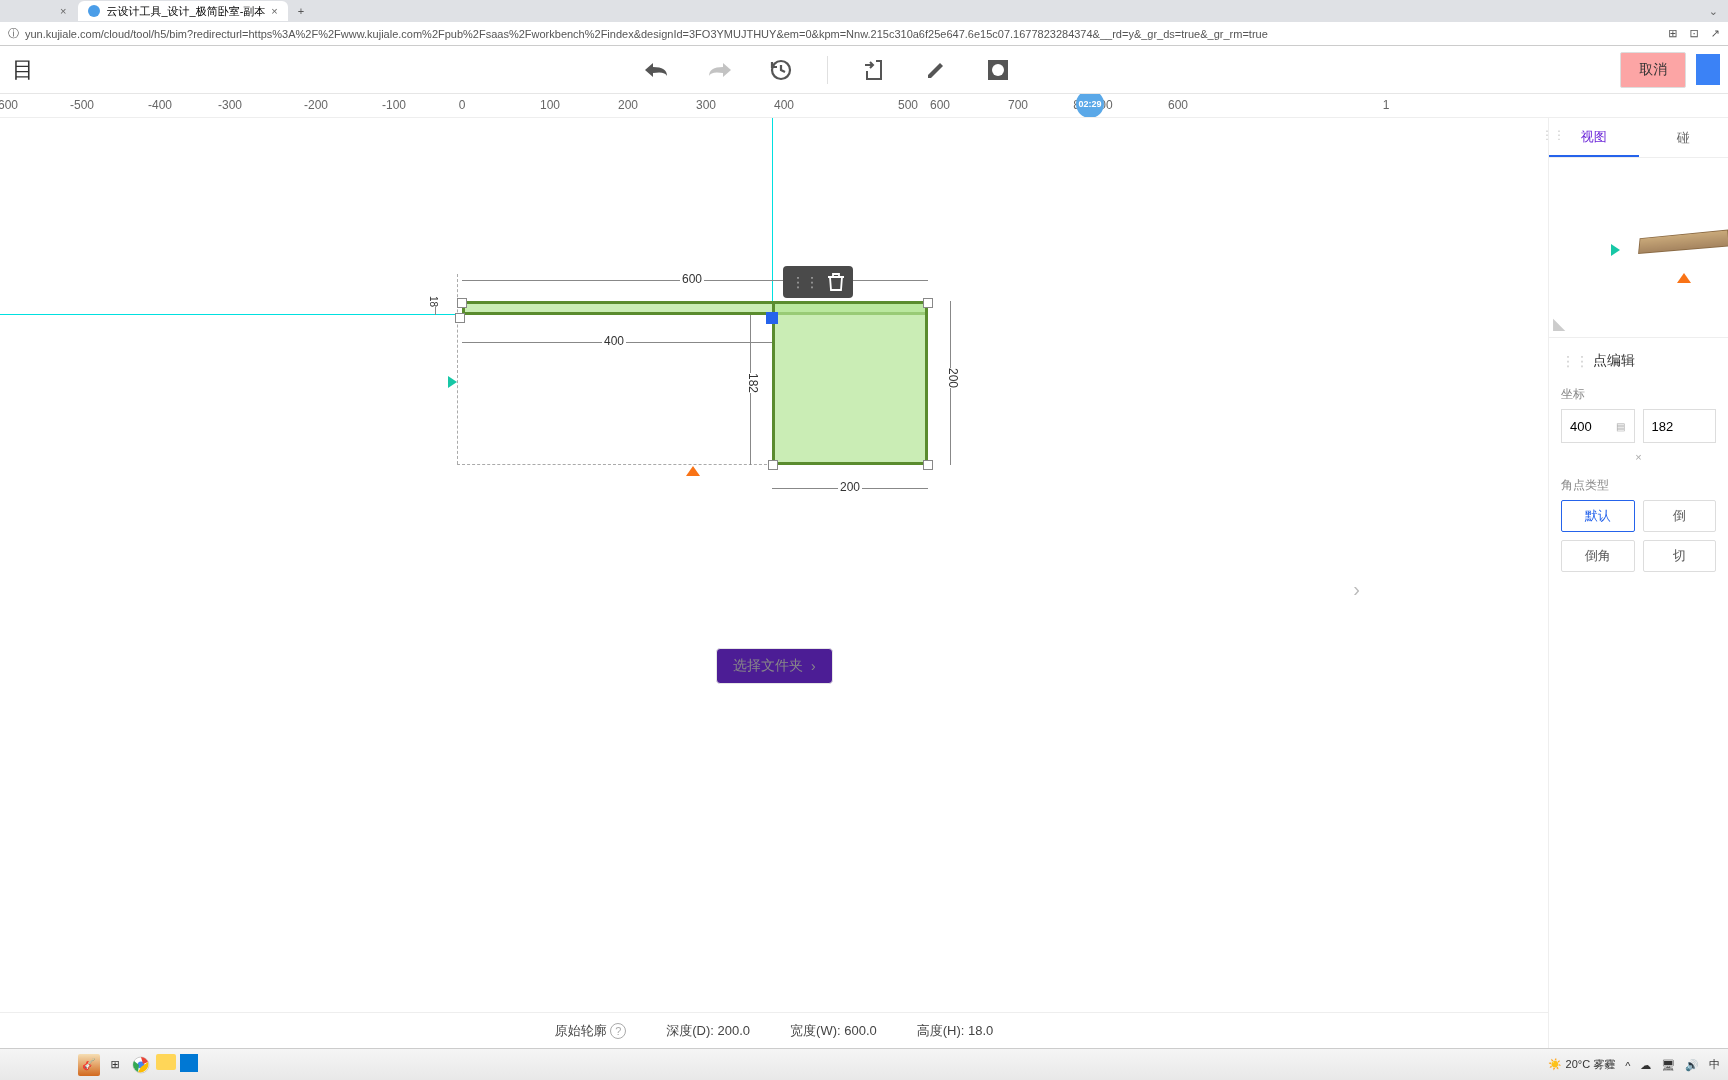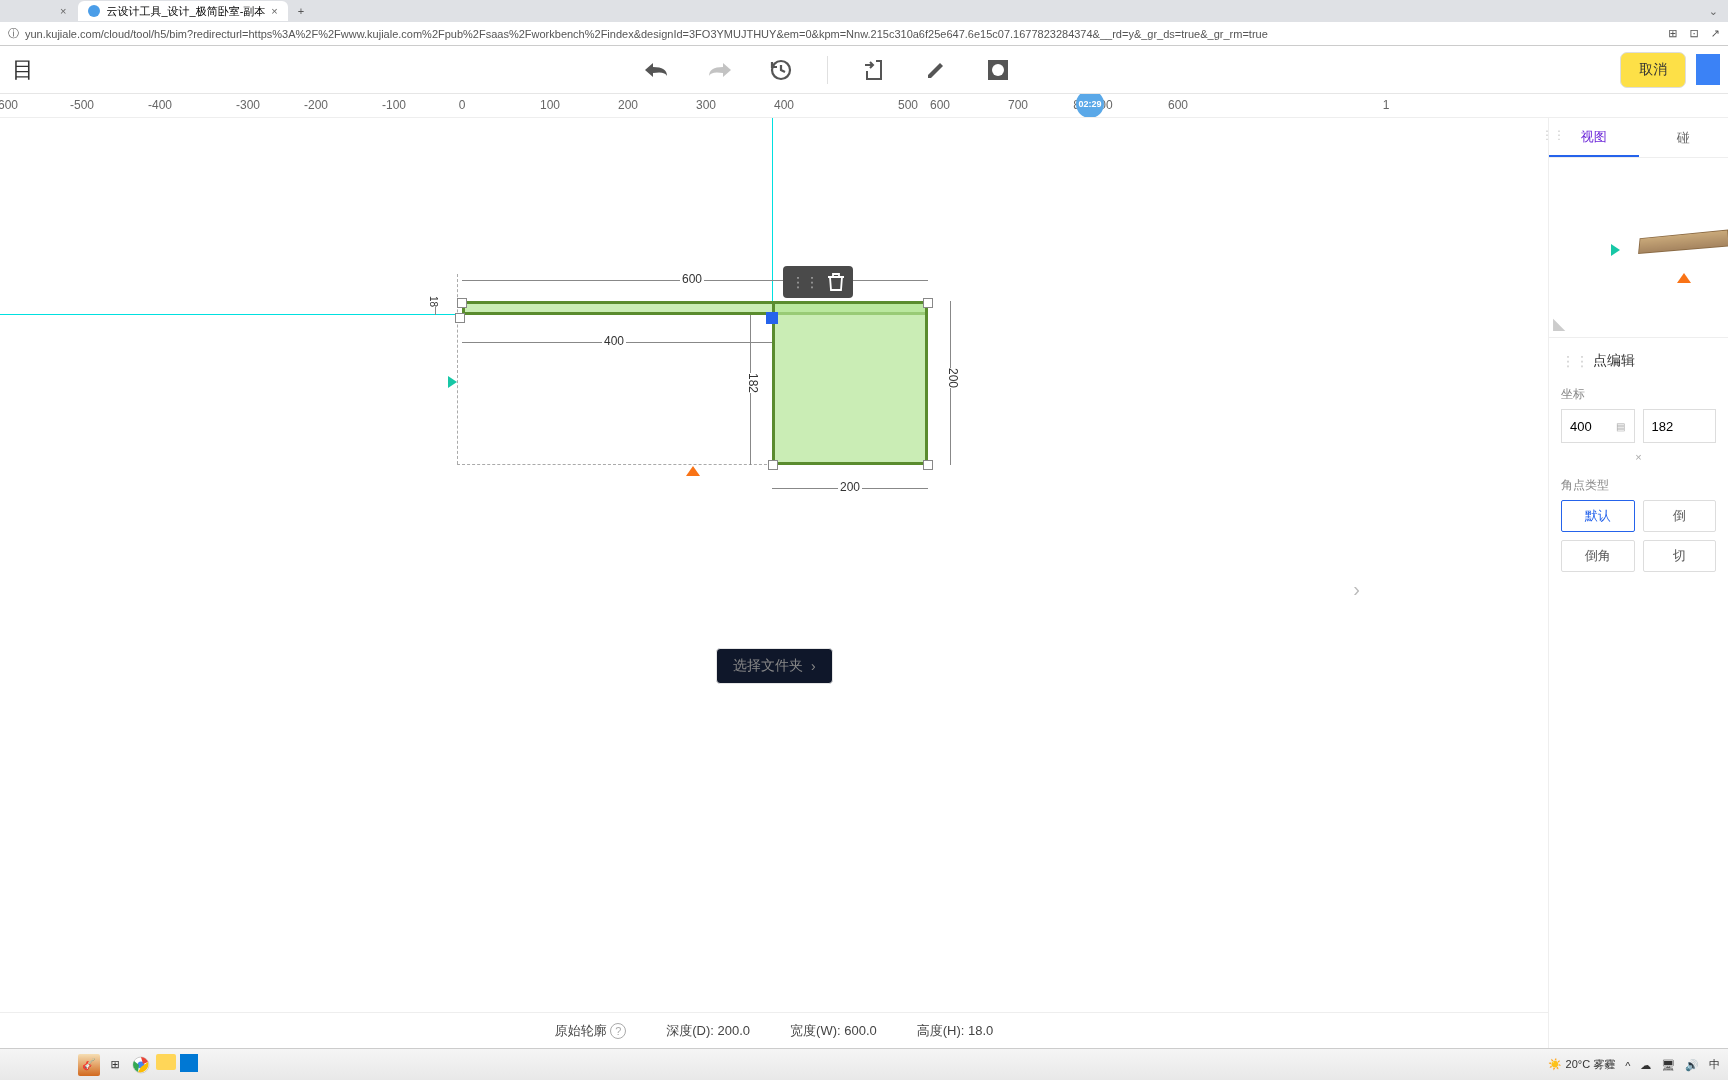--- a/index.html
+++ b/index.html
@@ -15,21 +15,21 @@
 .addr-bar { height: 24px; background: #fff; border-bottom: 1px solid #ccc; display: flex; align-items: center; padding: 0 8px; font-size: 11px; color: #555; gap:6px;}
 .addr-icons-right { margin-left:auto; display:flex; gap:12px; color:#555; }
 
 
 .toolbar { height: 48px; border-bottom: 1px solid #e6e6e6; display: flex; align-items: center; padding: 0 8px; }
 .toolbar-left { font-size: 22px; color: #333; padding-left: 4px; }
 .toolbar-center { margin: 0 auto; display: flex; align-items: center; gap: 30px; }
 .tb-icon { width: 32px; height: 32px; display: flex; align-items: center; justify-content: center; color: #555; }
 .tb-divider { width: 1px; height: 28px; background: #e0e0e0; }
 .toolbar-right { display: flex; align-items: center; gap: 10px; }
-.btn-cancel { padding: 8px 18px; border: 1px solid #ddd; background: #fde047; font-size: 14px; color: #333; border-radius:7px; }
+.btn-cancel { padding: 8px 18px; border: 1px solid #ddd; background: #fca5a5; font-size: 14px; color: #333; border-radius:2px; }
 .btn-primary { padding: 8px 10px; background: #3b82f6; border: none; }
 
 
 .ruler-h { height: 24px; background: #fff; position: relative; border-bottom:1px solid #eee; overflow:hidden;}
 .ruler-mark { position: absolute; font-size: 12px; color: #666; top: 4px; transform: translateX(-50%); }
 
 
 .main-area { position: absolute; top: 118px; left: 0; right: 0; bottom: 32px; }
 .canvas-area { position: absolute; left: 0; top: 0; right: 180px; bottom: 0; background: #fff; }
 .right-panel { position: absolute; top: 0; right: 0; width: 180px; bottom: 0; background: #fff; border-left: 1px solid #eee; }
@@ -48,21 +48,21 @@
 .handle.selected { background:#2563eb; border-color:#2563eb; width:12px; height:12px;}
 .tri-green { position:absolute; width:0;height:0;border-top:6px solid transparent;border-bottom:6px solid transparent;border-left:9px solid #17c7a6;}
 .tri-orange { position:absolute; width:0;height:0;border-left:7px solid transparent;border-right:7px solid transparent;border-bottom:10px solid #f97316;}
 
 
 .del-popup { position:absolute; background:#4a4a4a; border-radius:4px; padding:6px 8px; display:flex; align-items:center; gap:8px; }
 .del-popup .grip { color:#aaa; font-size:14px; line-height:1;}
 .del-popup .trash { color:#fff; }
 
 
-.folder-btn { position:absolute; padding:8px 16px; border:1px solid #e5e5e5; background:#0f172a; border-radius:4px; font-size:14px; color:#888; display:flex; align-items:center; gap:8px;}
+.folder-btn { position:absolute; padding:8px 16px; border:1px solid #e5e5e5; background:#4c1d95; border-radius:4px; font-size:14px; color:#888; display:flex; align-items:center; gap:8px;}
 
 
 .big-caption { position:absolute; font-size:56px; font-weight:900; color:#f5d742; -webkit-text-stroke:3px #1a1a3e; letter-spacing:2px;}
 
 
 .bottom-info { position:absolute; left:0; right:180px; bottom:0; height:36px; display:flex; align-items:center; justify-content:center; gap:40px; font-size:13px; color:#444; border-top:1px solid #eee; background:#fff;}
 .q-circle { display:inline-block; width:16px;height:16px;border:1px solid #aaa;border-radius:50%;text-align:center;line-height:14px;font-size:11px;color:#aaa;}
 
 
 .panel-tabs { height:40px; display:flex; border-bottom:1px solid #eee; }
@@ -158,21 +158,21 @@
   <div class="toolbar-right">
     <button class="btn-cancel">取消</button>
     <button class="btn-primary">&nbsp;</button>
   </div>
 </div>
 
 <div class="ruler-h">
   <span class="ruler-mark" style="left:8px">600</span>
   <span class="ruler-mark" style="left:82px">-500</span>
   <span class="ruler-mark" style="left:160px">-400</span>
-  <span class="ruler-mark" style="left:248px">-300</span>
+  <span class="ruler-mark" style="left:230px">-300</span>
   <span class="ruler-mark" style="left:316px">-200</span>
   <span class="ruler-mark" style="left:394px">-100</span>
   <span class="ruler-mark" style="left:462px">0</span>
   <span class="ruler-mark" style="left:550px">100</span>
   <span class="ruler-mark" style="left:628px">200</span>
   <span class="ruler-mark" style="left:706px">300</span>
   <span class="ruler-mark" style="left:784px">400</span>
   <span class="ruler-mark" style="left:908px">500</span>
   <span class="ruler-mark" style="left:940px">600</span>
   <span class="ruler-mark" style="left:1018px">700</span>

